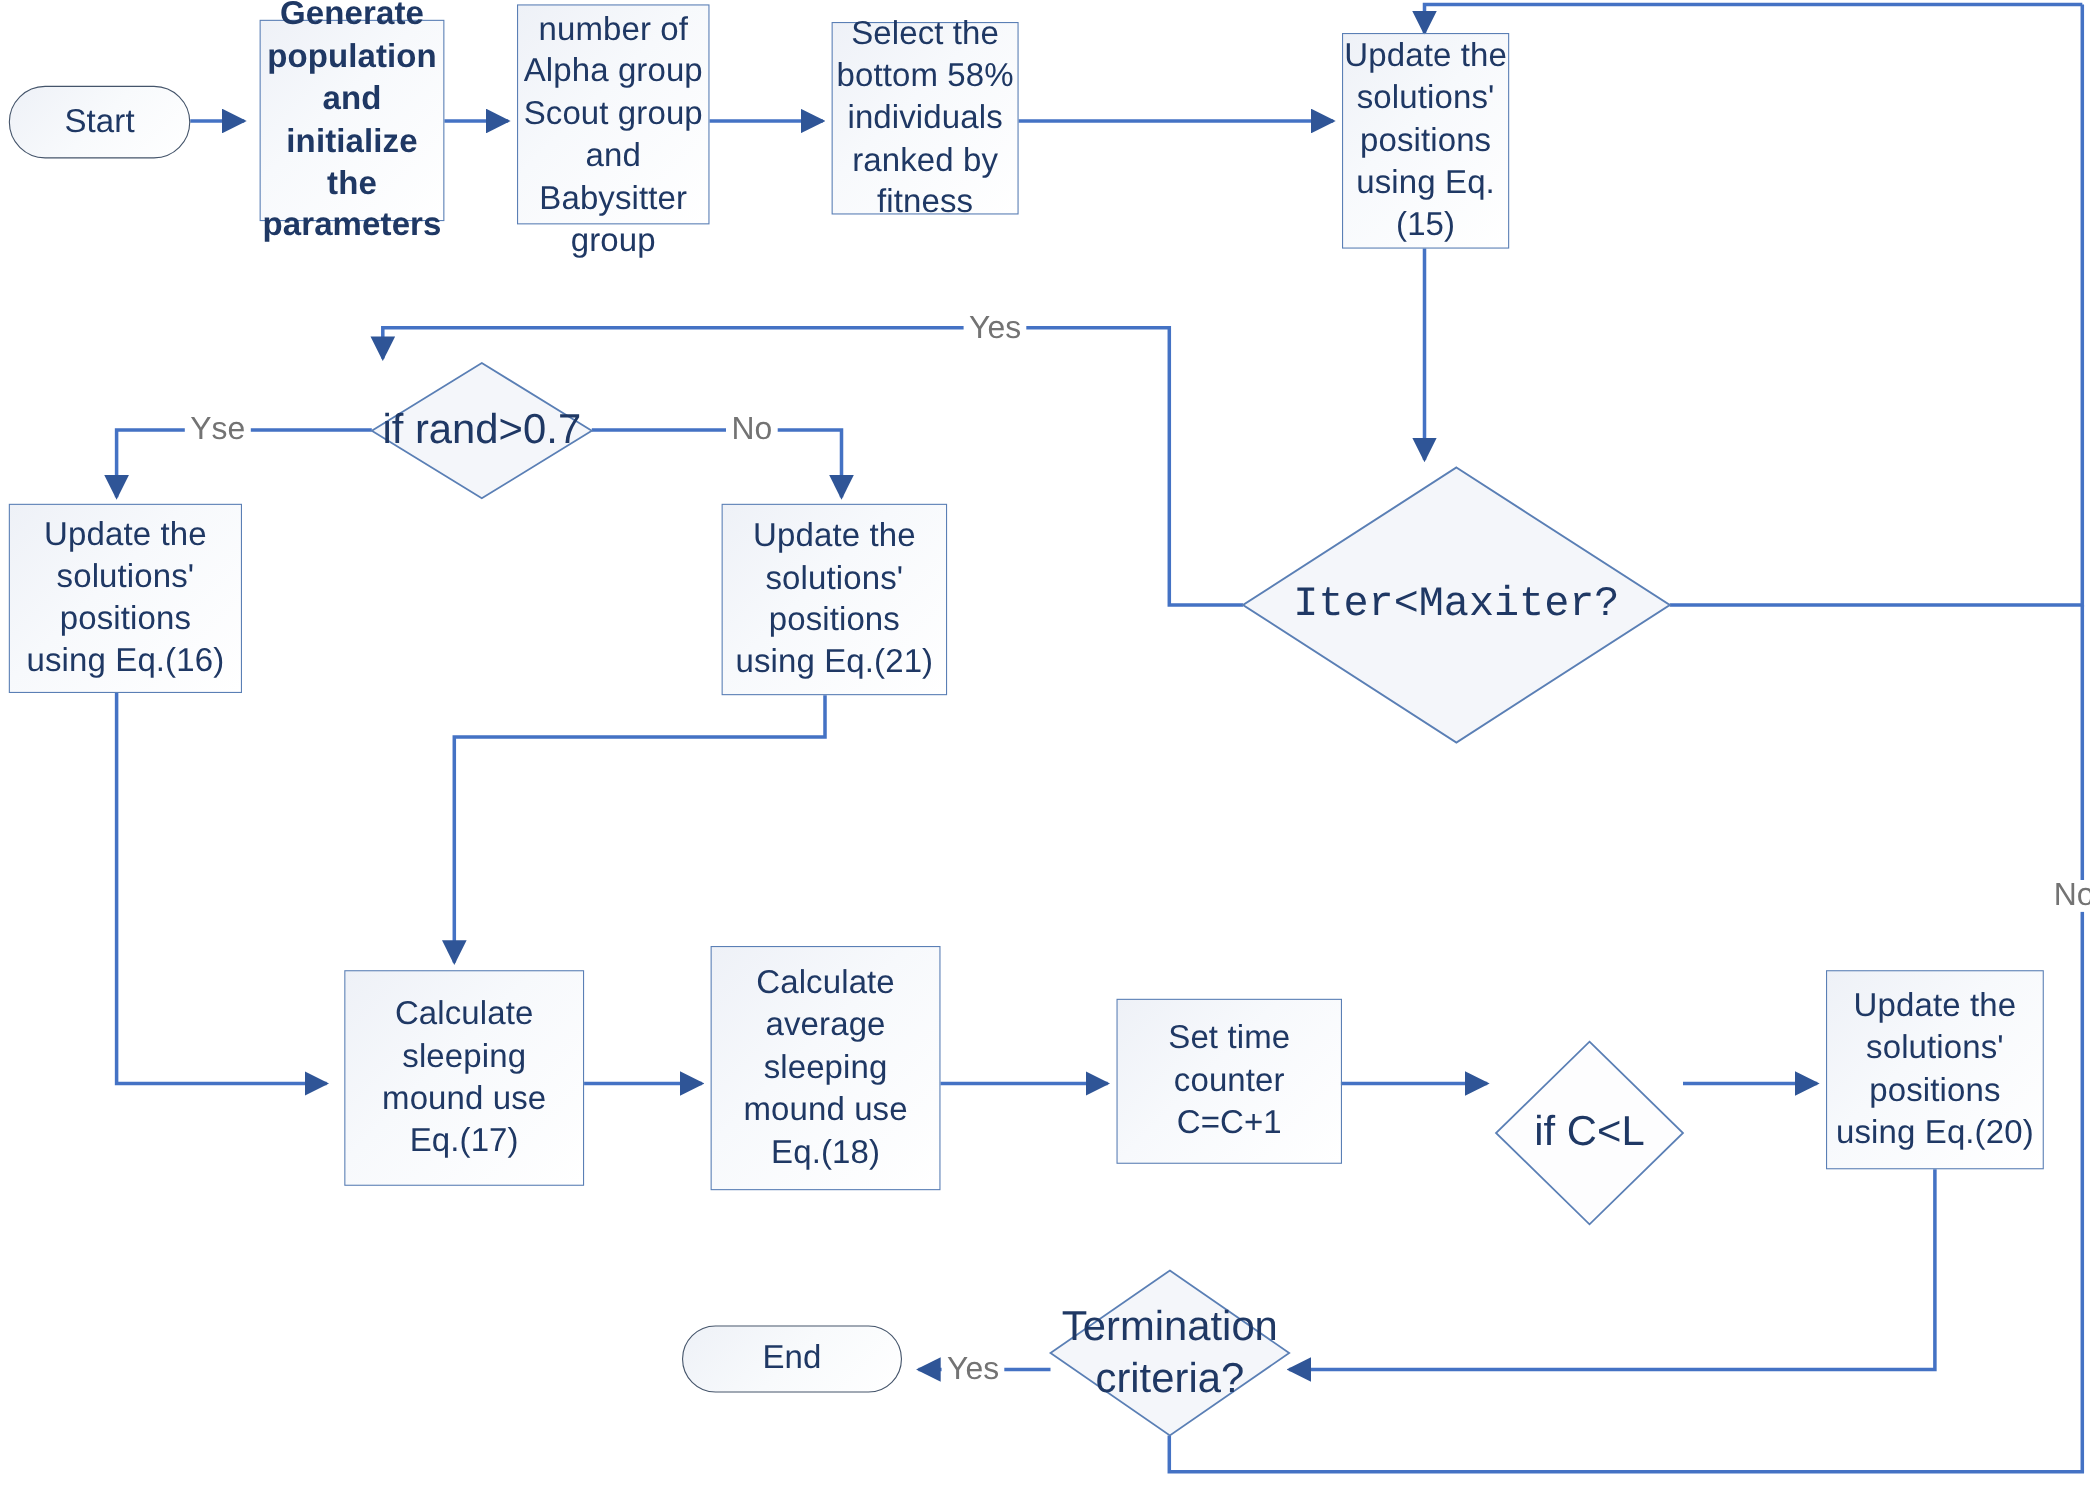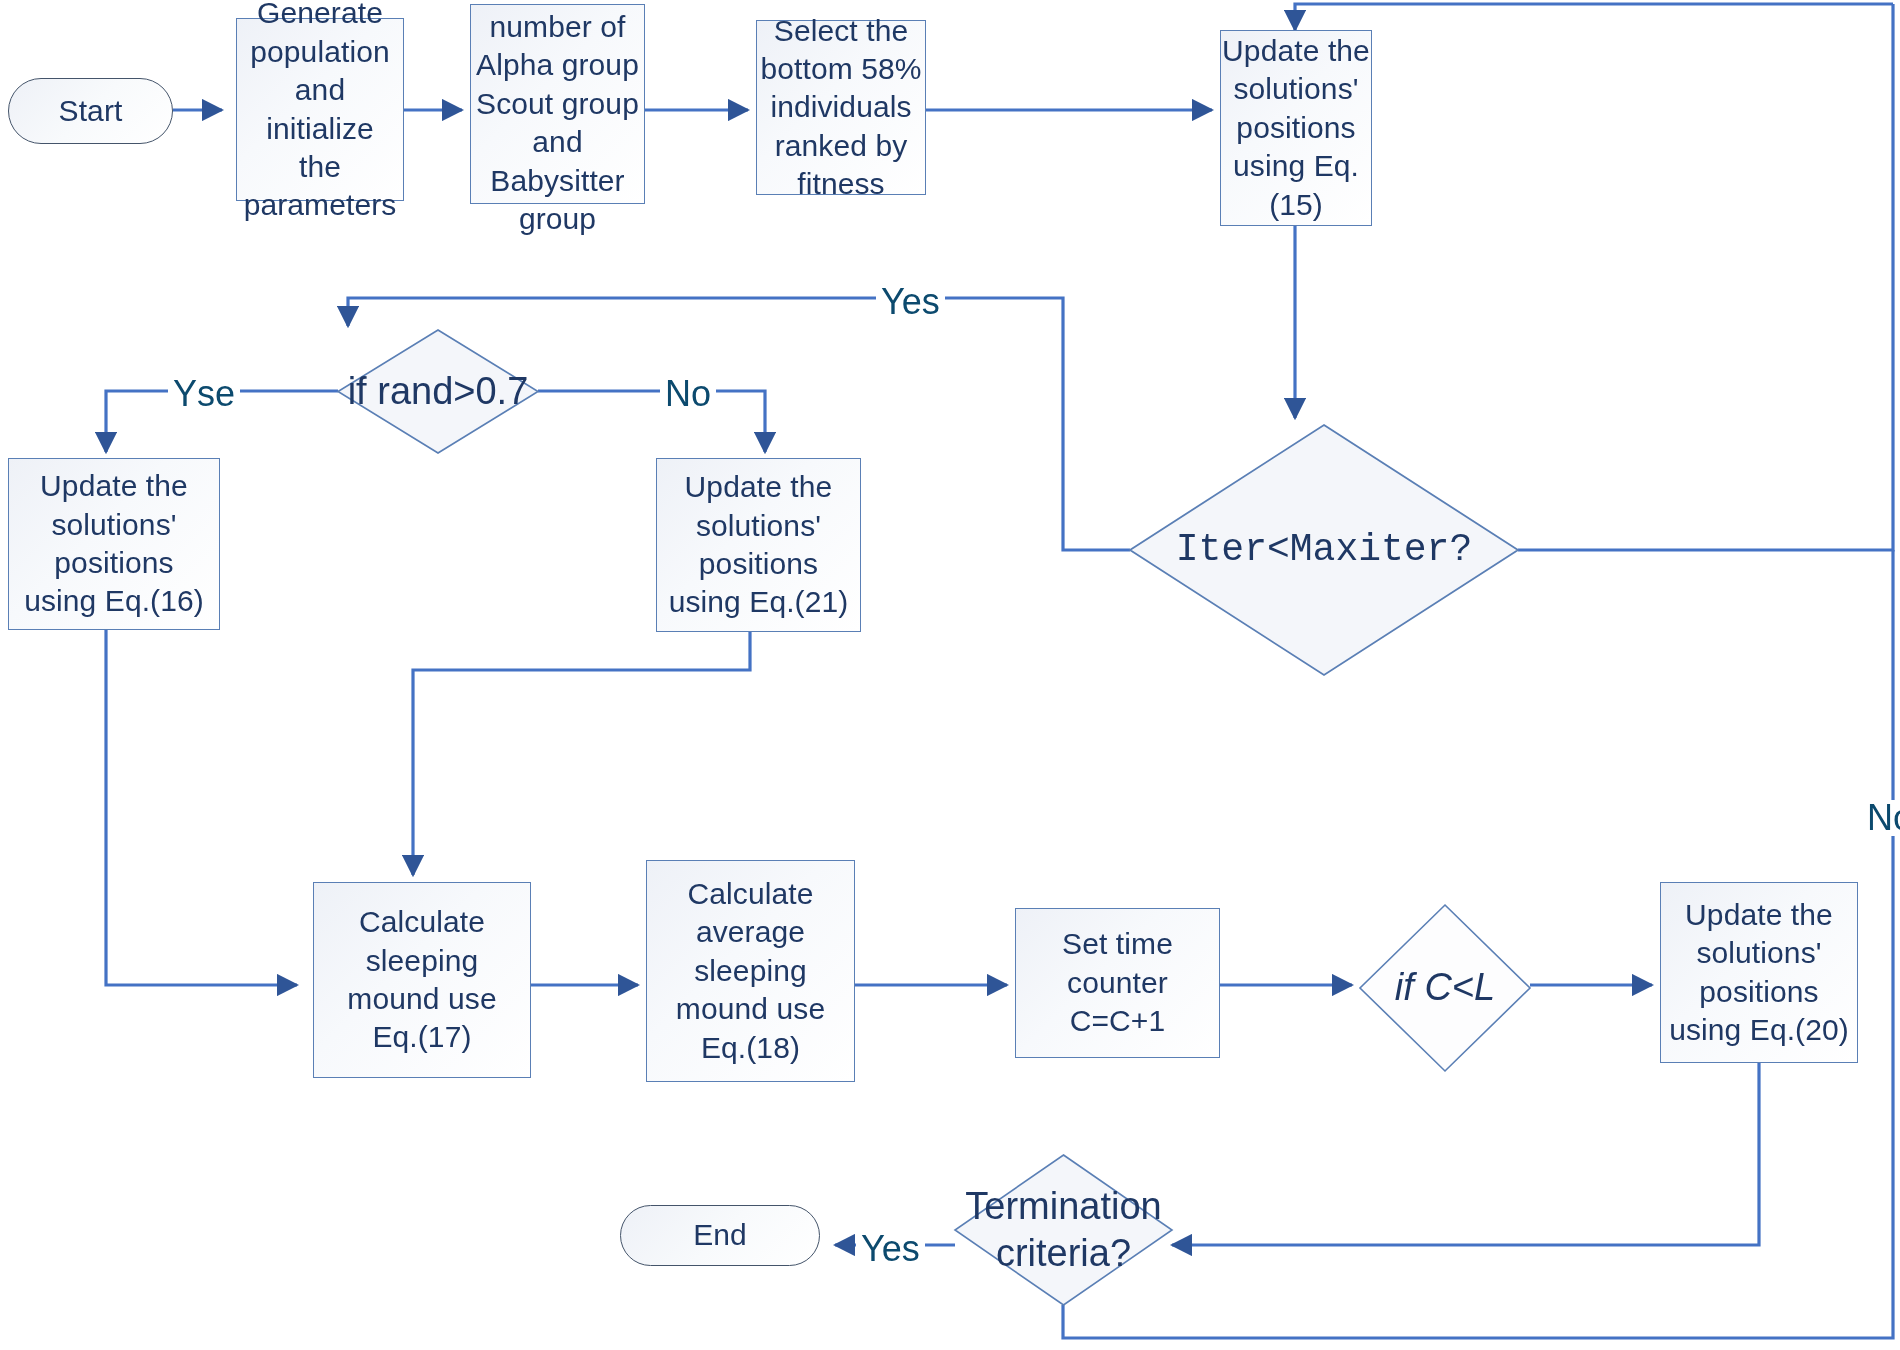--- a/index.html
+++ b/index.html
@@ -64,22 +64,22 @@
     align-items: center;
     justify-content: center;
     text-align: center;
     color: #1f3864;
     font-size: 38px;
     line-height: 1.25;
     white-space: pre-line;
   }
   .edge-label {
     position: absolute;
-    color: #0c4a6e;
-    font-size: 36px;
+    color: #737373;
+    font-size: 29px;
     line-height: 1;
     background: #ffffff;
     padding: 0 5px;
     white-space: nowrap;
   }
 </style>
 </head>
 <body>
 
 <div id="canvas">
@@ -129,21 +129,21 @@
       <path d="M 955 1245 L 835 1245" marker-end="url(#ah)"></path>
 
       <path d="M 1063 1305 L 1063 1338 L 1893 1338 L 1893 550"></path>
     </g>
   </svg>
 
   <div class="node term" style="left:8px; top:78px; width:165px; height:66px;">
     <span>Start</span>
   </div>
 
-  <div class="node proc" style="left:236px; top:18px; width:168px; height:183px;">
+  <div class="node proc" style="left:236px; top:18px; width:168px; height:183px;font-weight:bold;">
     <span>Generate
 population
 and initialize
 the
 parameters</span>
   </div>
 
   <div class="node proc" style="left:470px; top:4px; width:175px; height:200px;">
     <span>Set the
 number of
@@ -209,21 +209,21 @@
 sleeping
 mound use
 Eq.(18)</span>
   </div>
 
   <div class="node proc" style="left:1015px; top:908px; width:205px; height:150px;">
     <span>Set time
 counter C=C+1</span>
   </div>
 
-  <div class="dia-wrap" style="left:1360px; top:905px; width:170px; height:166px;font-style:italic;">
+  <div class="dia-wrap" style="left:1360px; top:947px; width:170px; height:166px;">
     <svg width="170" height="166" viewBox="0 0 170 166" xmlns="http://www.w3.org/2000/svg">
       <polygon points="85,0 170,83 85,166 0,83" fill="#fdfdfe" stroke="#5a7fb5" stroke-width="1.6"></polygon>
     </svg>
     <div class="dia-label">if C&lt;L</div>
   </div>
 
   <div class="node proc" style="left:1660px; top:882px; width:198px; height:181px;">
     <span>Update the
 solutions'
 positions

